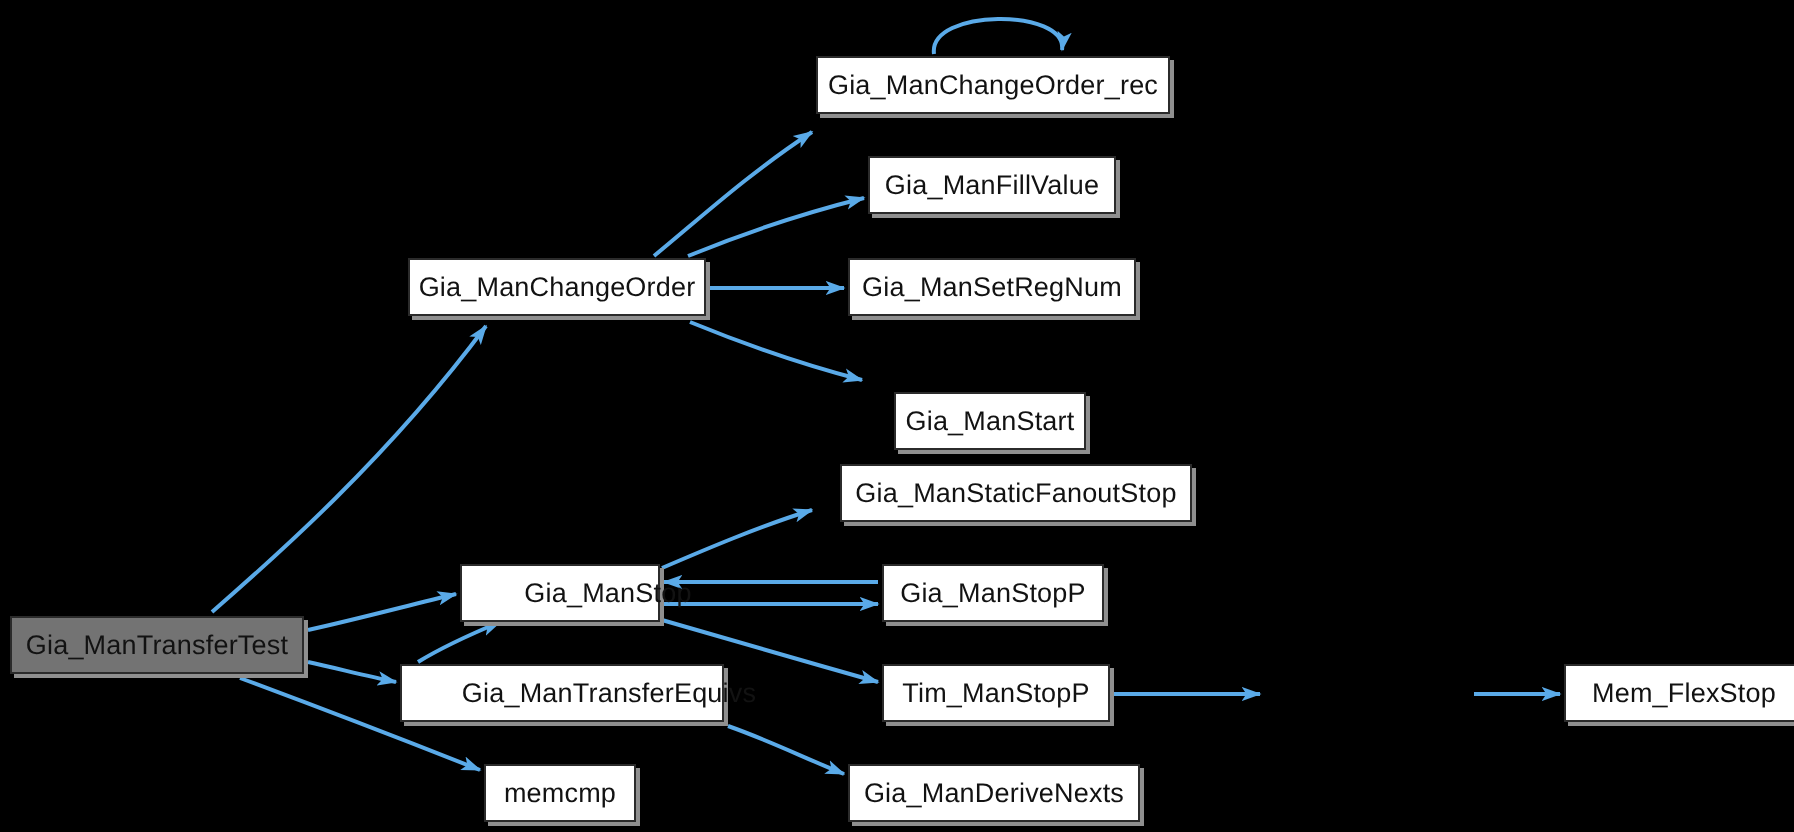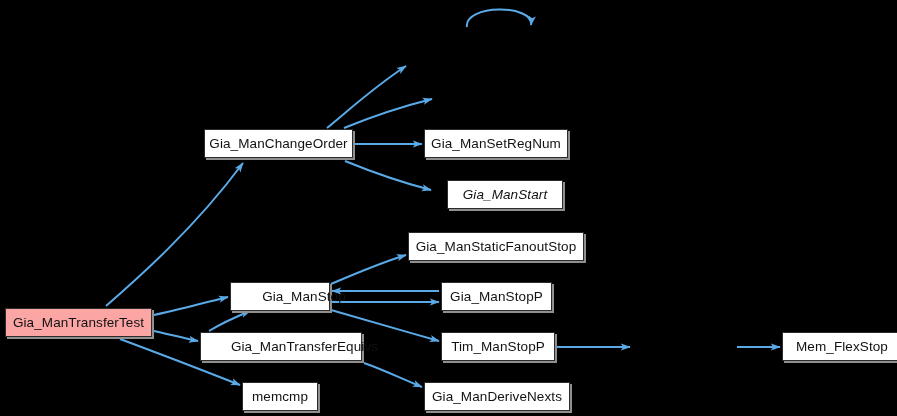--- a/index.html
+++ b/index.html
@@ -31,21 +31,21 @@
     background: #ffffff;
     border: 1px solid #2b2b2b;
     box-shadow: 2px 2px 0 0 #8f8f8f;
     display: flex;
     align-items: center;
     justify-content: center;
     white-space: nowrap;
     z-index: 2;
   }
   .node.highlight {
-    background: #fca5a5;
+    background: #737373;
     border: 1px solid #2b2b2b;
   }
   .node-label {
     font-family: "Liberation Sans", sans-serif;
     font-size: 13.5px;
     line-height: 1;
     color: #121212;
     letter-spacing: 0.1px;
     padding: 0 6px;
   }
@@ -92,30 +92,36 @@
       <path d="M209,331 C222,323 238,316 250,311"></path>
 
       <path d="M364,363 C384,370 400,378 422,387"></path>
 
       <path d="M554,347 L630,347"></path>
 
       <path d="M737,347 L780,347"></path>
     </g>
   </svg>
 
+  <div class="node" style="left: 408px; top: 28px; width: 177px;">
+    <span class="node-label">Gia_ManChangeOrder_rec</span>
+  </div>
+  <div class="node" style="left: 434px; top: 78px; width: 124px;">
+    <span class="node-label">Gia_ManFillValue</span>
+  </div>
   <div class="node" style="left: 204px; top: 129px; width: 149px; text-align: right;">
     <span class="node-label">Gia_ManChangeOrder</span>
   </div>
   <div class="node" style="left: 424px; top: 129px; width: 144px;">
     <span class="node-label">Gia_ManSetRegNum</span>
   </div>
-  <div class="node" style="left: 447px; top: 180px; width: 116px; font-style: italic;">
+  <div class="node" style="left: 447px; top: 196px; width: 96px;">
     <span class="node-label">Gia_ManStart</span>
   </div>
-  <div class="node" style="left: 408px; top: 232px; width: 176px;">
+  <div class="node" style="left: 420px; top: 232px; width: 176px;">
     <span class="node-label">Gia_ManStaticFanoutStop</span>
   </div>
   <div class="node" style="left: 230px; top: 282px; width: 100px; padding-left: 48px;">
     <span class="node-label">Gia_ManStop</span>
   </div>
   <div class="node" style="left: 441px; top: 282px; width: 111px;">
     <span class="node-label">Gia_ManStopP</span>
   </div>
   <div class="node highlight" style="left: 5px; top: 308px; width: 147px;">
     <span class="node-label">Gia_ManTransferTest</span>

